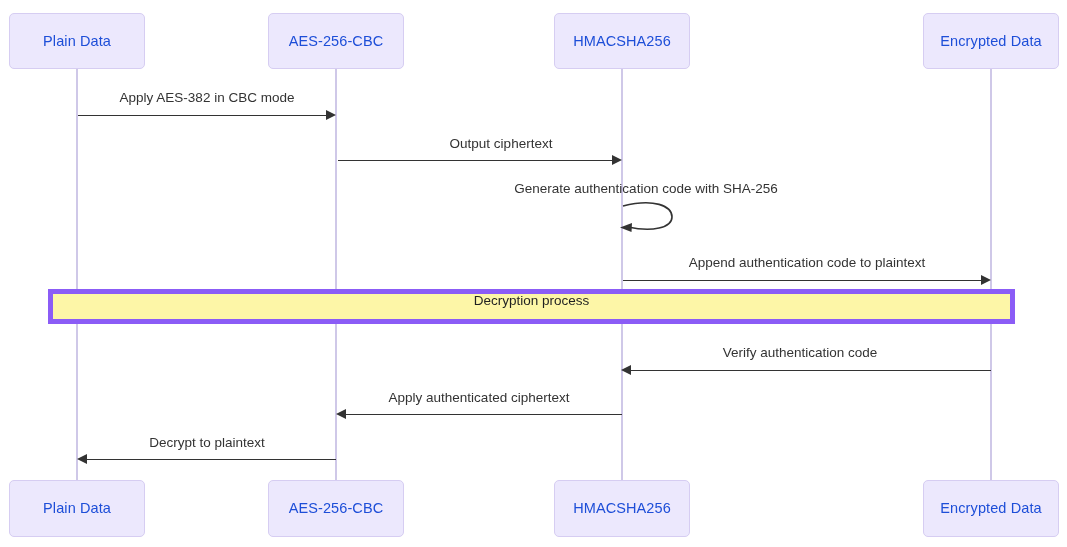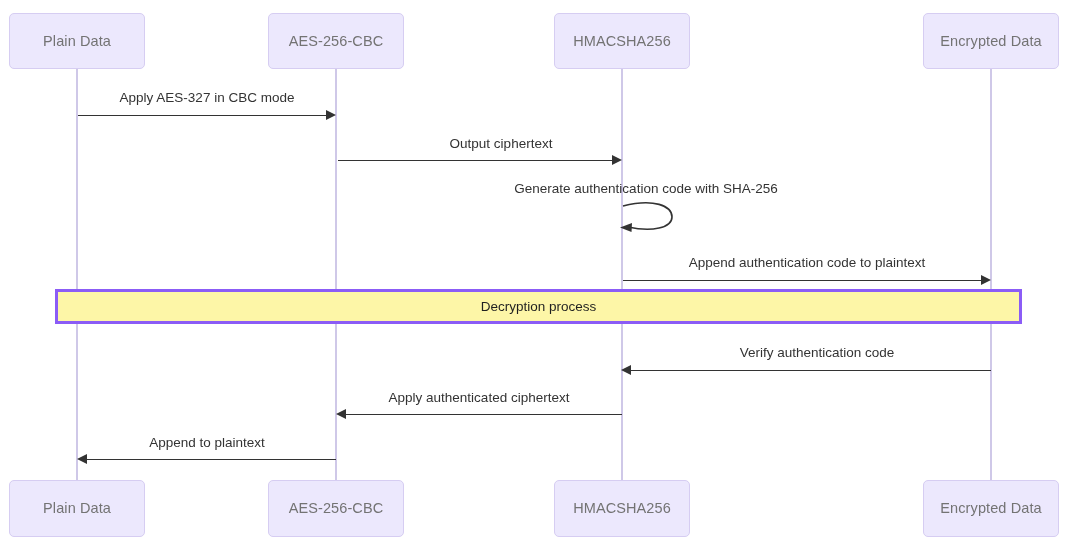--- a/index.html
+++ b/index.html
@@ -28,21 +28,21 @@
   .actor-box {
     position: absolute;
     box-sizing: border-box;
     background: #ece8fd;
     border: 1px solid #d6cdf2;
     border-radius: 5px;
     display: flex;
     align-items: center;
     justify-content: center;
     font-size: 14.5px;
-    color: #737373;
+    color: #1d4ed8;
     line-height: 1;
     letter-spacing: 0.1px;
   }
   .msg-label {
     position: absolute;
     font-size: 13.5px;
     color: #333333;
     text-align: center;
     white-space: nowrap;
     line-height: 1;
@@ -63,28 +63,26 @@
   .arrowhead.right {
     border-left: 10px solid #333333;
   }
   .arrowhead.left {
     border-right: 10px solid #333333;
   }
   .note-band {
     position: absolute;
     box-sizing: border-box;
     background: #fdf6a7;
-    border: 3px solid #8b5cf6;
+    border: 5px solid #8b5cf6;
     display: flex;
-    align-items: center;
     justify-content: center;
     font-size: 13.5px;
     color: #1f2020;
     line-height: 1;
-    margin-left: 7px;
   }
   .self-loop {
     position: absolute;
     overflow: visible;
   }
 </style>
 </head>
 <body>
 
 <div id="diagram">
@@ -100,21 +98,21 @@
   <div class="actor-box" style="left:268px; top:13px; width:136px; height:56px;">
     <span>AES-256-CBC</span>
   </div>
   <div class="actor-box" style="left:554px; top:13px; width:136px; height:56px;">
     <span>HMACSHA256</span>
   </div>
   <div class="actor-box" style="left:923px; top:13px; width:136px; height:56px;">
     <span>Encrypted Data</span>
   </div>
 
-  <div class="msg-label" style="left:207px; top:91px;">Apply AES-327 in CBC mode</div>
+  <div class="msg-label" style="left:207px; top:91px;">Apply AES-382 in CBC mode</div>
   <div class="msg-line" style="left:78px; top:115px; width:250px;"></div>
   <div class="arrowhead right" style="left:326px; top:110px;"></div>
 
   <div class="msg-label" style="left:479px; top:137px;padding-left:44px;">Output ciphertext</div>
   <div class="msg-line" style="left:338px; top:160px; width:276px;"></div>
   <div class="arrowhead right" style="left:612px; top:155px;"></div>
 
   <div class="msg-label" style="left:622px; top:182px;margin-left:24px;">Generate authentication code with SHA-256</div>
   <svg class="self-loop" style="left:614px; top:198px;" width="70" height="40" viewBox="0 0 70 40">
     <path d="M 9 8 C 40 0, 58 8, 58 19 C 58 30, 38 34, 14 29" fill="none" stroke="#333333" stroke-width="1.6"></path>
@@ -122,29 +120,29 @@
   </svg>
 
   <div class="msg-label" style="left:807px; top:256px;">Append authentication code to plaintext</div>
   <div class="msg-line" style="left:623px; top:280px; width:360px;"></div>
   <div class="arrowhead right" style="left:981px; top:275px;"></div>
 
   <div class="note-band" style="left:48px; top:289px; width:967px; height:35px;">
     <span>Decryption process</span>
   </div>
 
-  <div class="msg-label" style="left:817px; top:346px;">Verify authentication code</div>
+  <div class="msg-label" style="left:800px; top:346px;">Verify authentication code</div>
   <div class="msg-line" style="left:630px; top:370px; width:361px;"></div>
   <div class="arrowhead left" style="left:621px; top:365px;"></div>
 
   <div class="msg-label" style="left:479px; top:391px;">Apply authenticated ciphertext</div>
   <div class="msg-line" style="left:345px; top:414px; width:277px;"></div>
   <div class="arrowhead left" style="left:336px; top:409px;"></div>
 
-  <div class="msg-label" style="left:207px; top:436px;">Append to plaintext</div>
+  <div class="msg-label" style="left:207px; top:436px;">Decrypt to plaintext</div>
   <div class="msg-line" style="left:86px; top:459px; width:250px;"></div>
   <div class="arrowhead left" style="left:77px; top:454px;"></div>
 
   <div class="actor-box" style="left:9px; top:480px; width:136px; height:57px;">
     <span>Plain Data</span>
   </div>
   <div class="actor-box" style="left:268px; top:480px; width:136px; height:57px;">
     <span>AES-256-CBC</span>
   </div>
   <div class="actor-box" style="left:554px; top:480px; width:136px; height:57px;">

